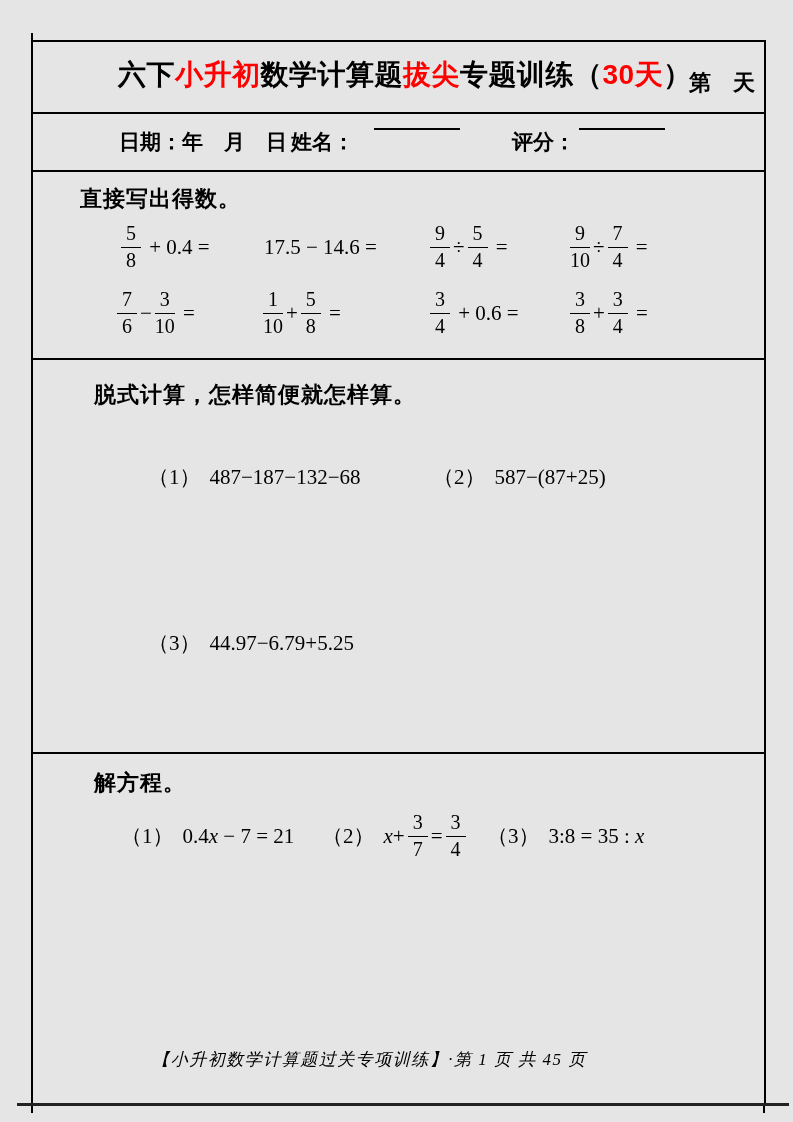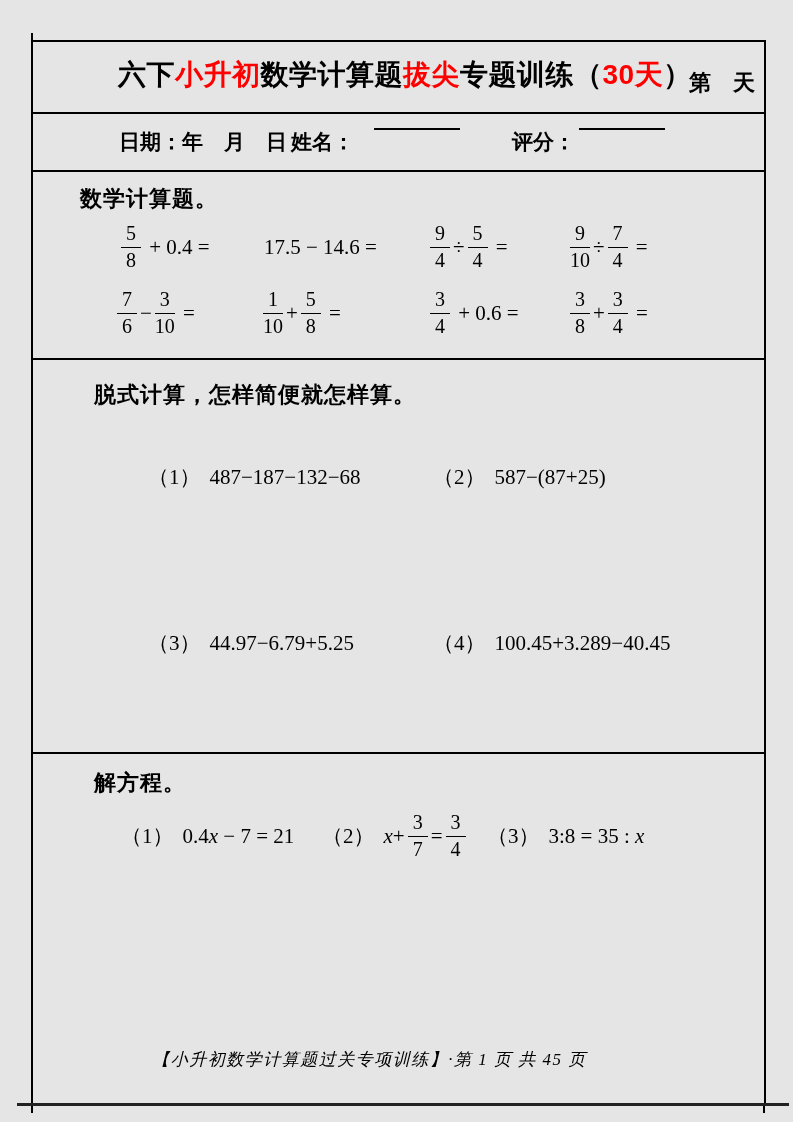--- a/index.html
+++ b/index.html
@@ -97,21 +97,21 @@
   <div class="day-label">第　天</div>
 
   <div class="info-row">
     <span>日期：年　月　日</span>
     <span class="name-label">姓名：</span>
     <span class="uline uline-name"></span>
     <span class="score-label">评分：</span>
     <span class="uline uline-score"></span>
   </div>
 
-  <div class="sec-heading sec1-heading">数学计算题。</div>
+  <div class="sec-heading sec1-heading">直接写出得数。</div>
   <div class="expr s1r1 c1a">
       <span class="frac"><span class="num">5</span><span class="den">8</span></span>
       <span> + 0.4 =</span>
     </div>
   <div class="expr s1r1 c2a">
       <span>17.5 − 14.6 =</span>
     </div>
   <div class="expr s1r1 c3a">
       <span class="frac"><span class="num">9</span><span class="den">4</span></span>
       <span>÷</span>
@@ -150,23 +150,20 @@
   <div class="sec-heading sec2-heading">脱式计算，怎样简便就怎样算。</div>
   <div class="prob p1">
     <span class="pnum">（1）</span><span>487−187−132−68</span>
   </div>
   <div class="prob p2">
     <span class="pnum">（2）</span><span>587−(87+25)</span>
   </div>
   <div class="prob p3">
     <span class="pnum">（3）</span><span>44.97−6.79+5.25</span>
   </div>
-  <div class="prob p4">
-    <span class="pnum">（4）</span><span>100.45+3.289−40.45</span>
-  </div>
 
   <div class="sec-heading sec3-heading">解方程。</div>
   <div class="expr s3 q1">
     <span class="pnum">（1）</span>
       <span class="mtoks" style="display:flex;align-items:center;"><span>0.4</span><span class="it">x</span><span> − 7 = 21</span></span>
   </div>
   <div class="expr s3 q2">
     <span class="pnum">（2）</span>
       <span class="mtoks" style="display:flex;align-items:center;"><span class="it">x</span><span>+</span><span class="frac"><span class="num">3</span><span class="den">7</span></span><span>=</span><span class="frac"><span class="num">3</span><span class="den">4</span></span></span>
   </div>

